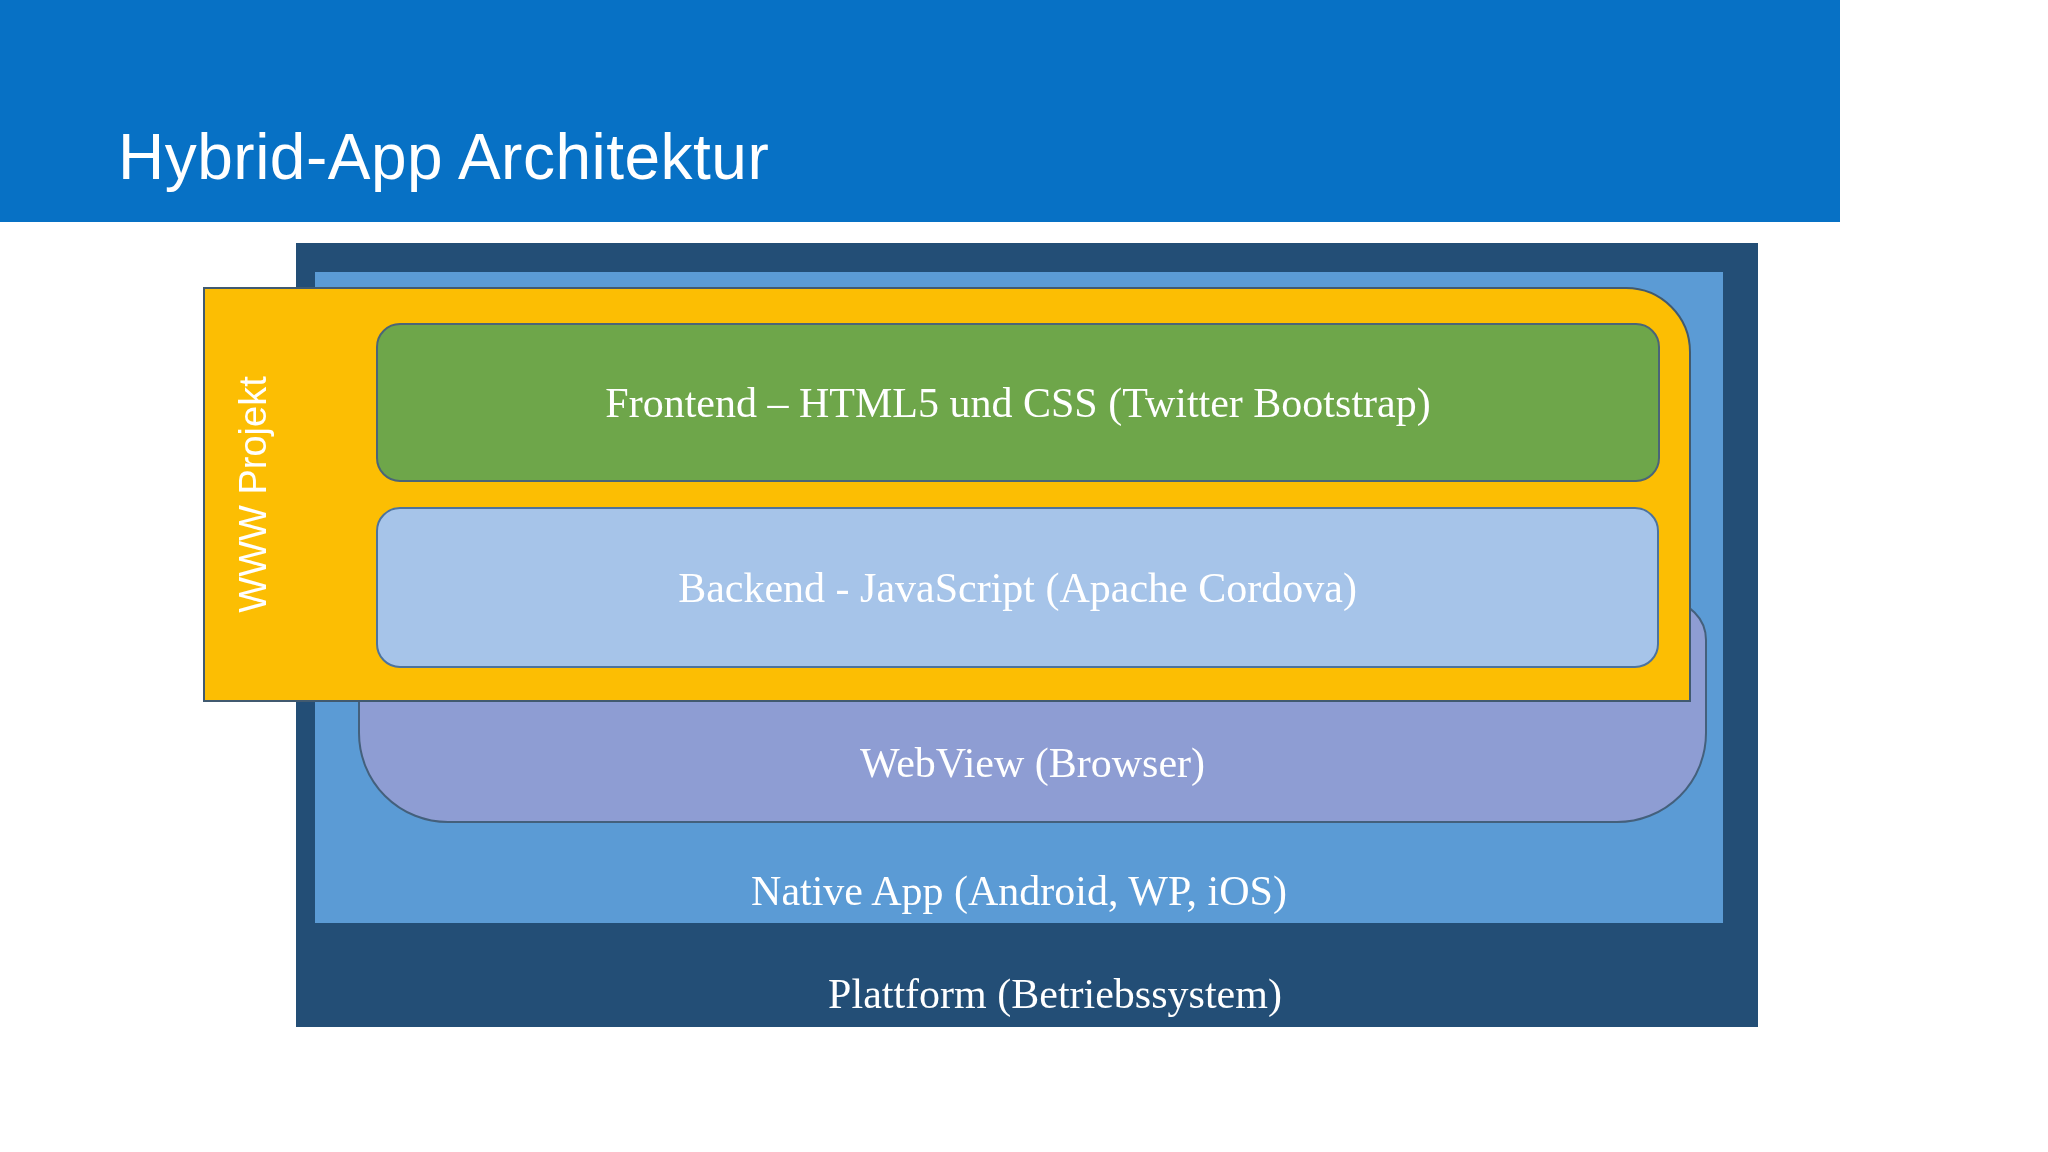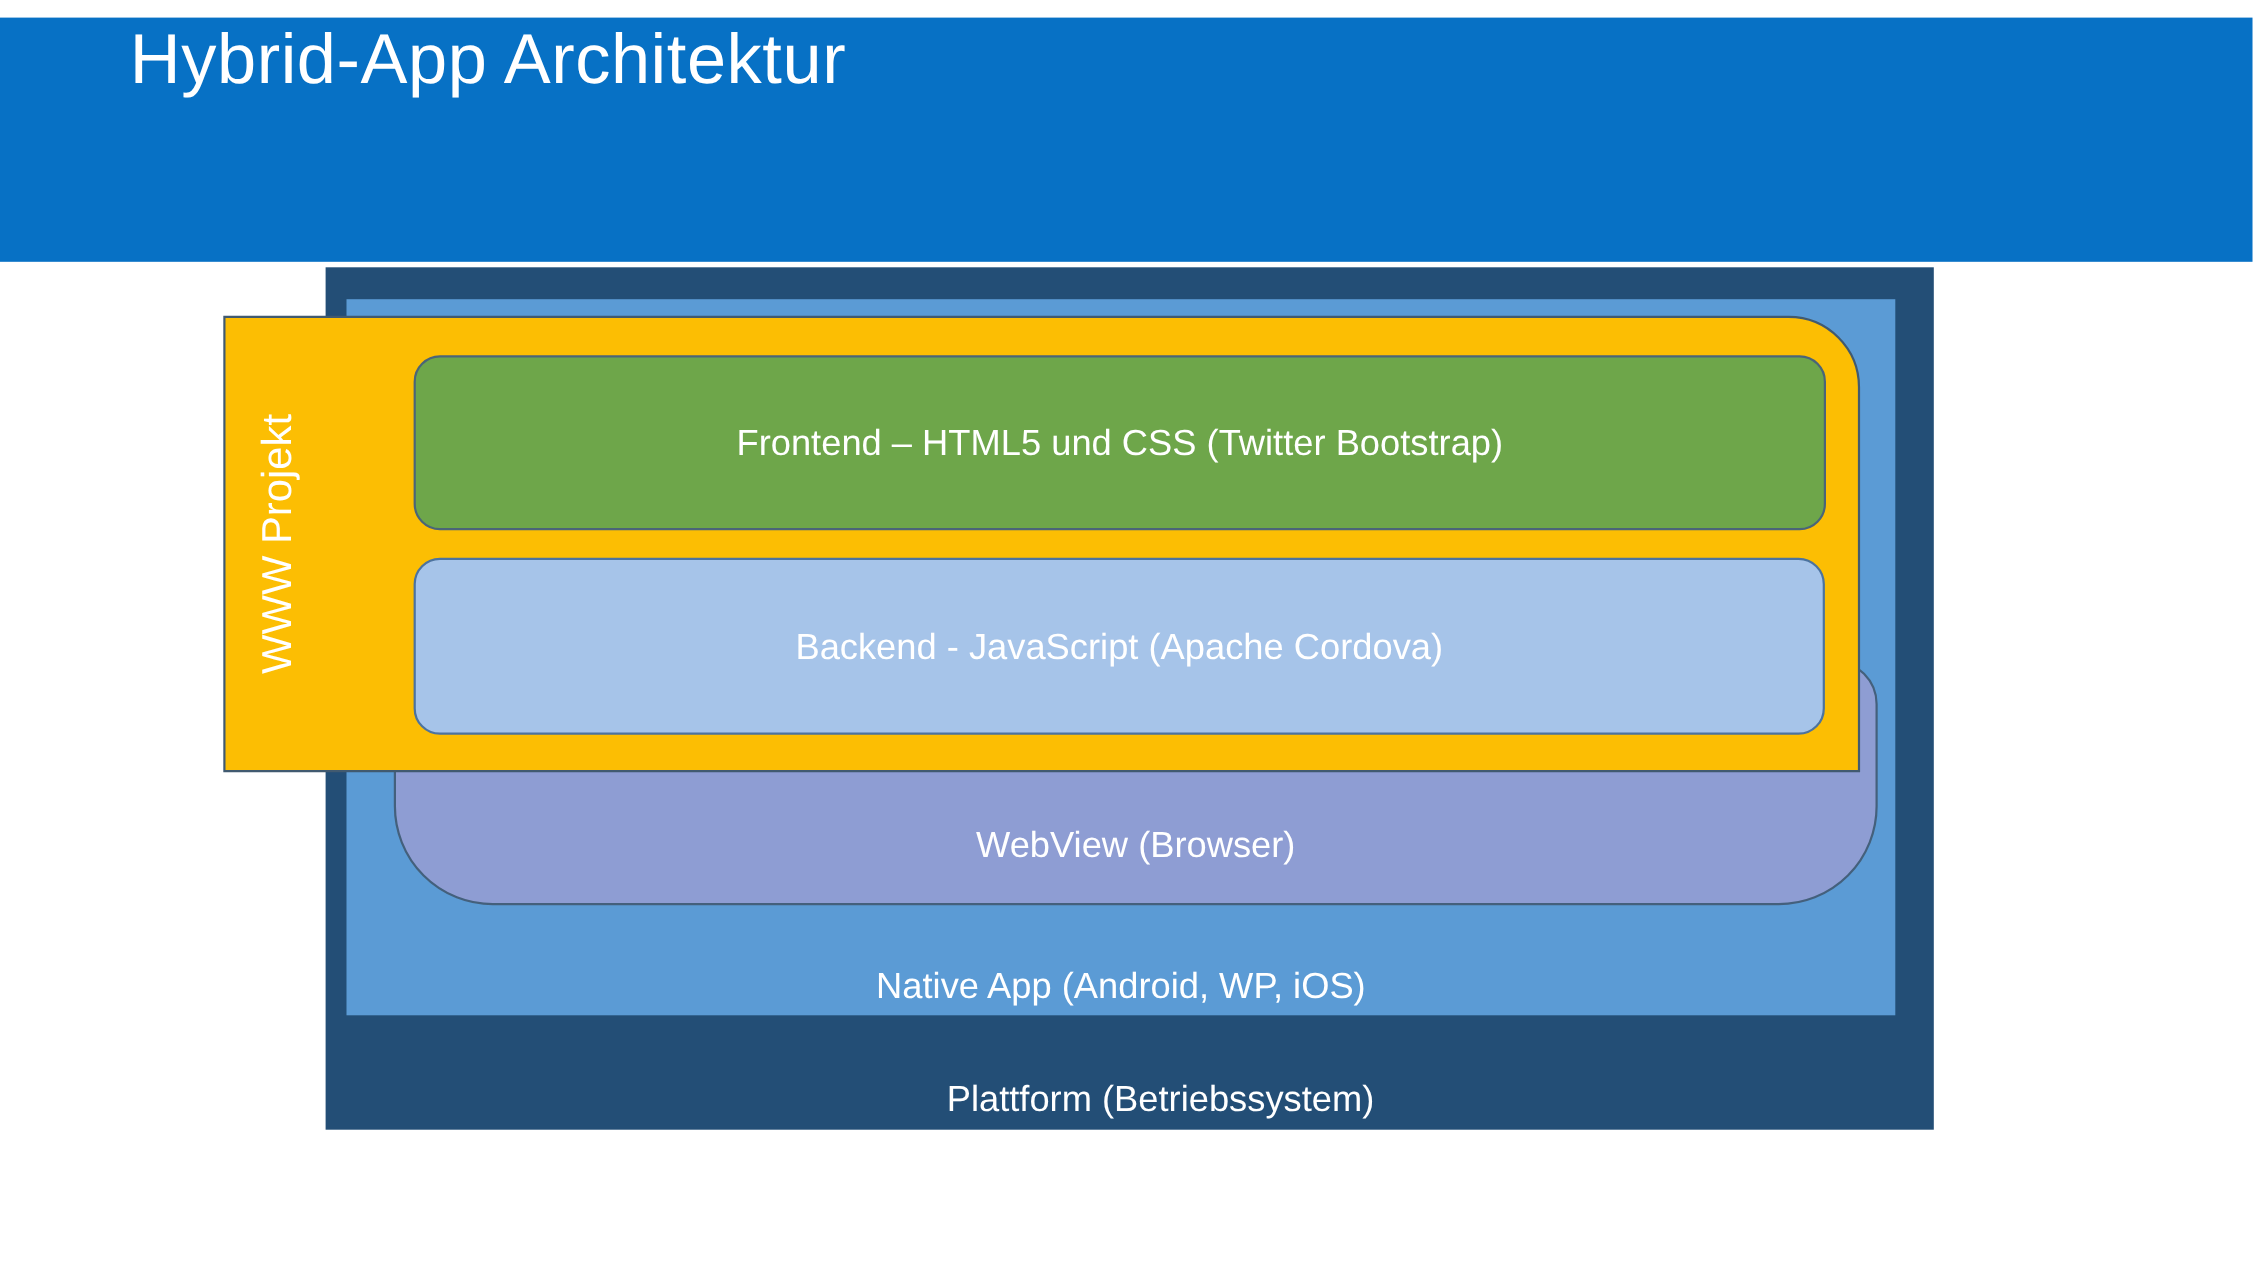--- a/index.html
+++ b/index.html
@@ -8,40 +8,42 @@
     width: 2048px;
     height: 1152px;
     background: #ffffff;
     overflow: hidden;
     font-family: "Liberation Sans", sans-serif;
   }
 
   
   .titlebar {
     position: absolute;
-    left: 0; top: 16px;
-    width: 2048px; height: 222px;
+    left: 0; top: 0;
+    width: 1840px; height: 222px;
     display: flex;
+    align-items: flex-end;
   }
   .title {
     margin: 0 0 28px 118px;
     font-size: 64px;
     font-weight: 300;
     color: #ffffff;
     letter-spacing: 0.5px;
   }
 
   
   .diagram { position: absolute; inset: 0; }
   .box { position: absolute; box-sizing: border-box; }
   .label {
     color: #ffffff;
-    font-size: 33px;
+    font-size: 42px;
     font-weight: 400;
     white-space: nowrap;
+    font-family: Liberation Serif, serif;
   }
 
   .platform-box { left: 296px; top: 243px; width: 1462px; height: 784px; }
   .platform-label {
     position: absolute;
     left: 0; bottom: 9px;
     width: 100%;
     text-align: center;
     padding-left: 28px;
   }

